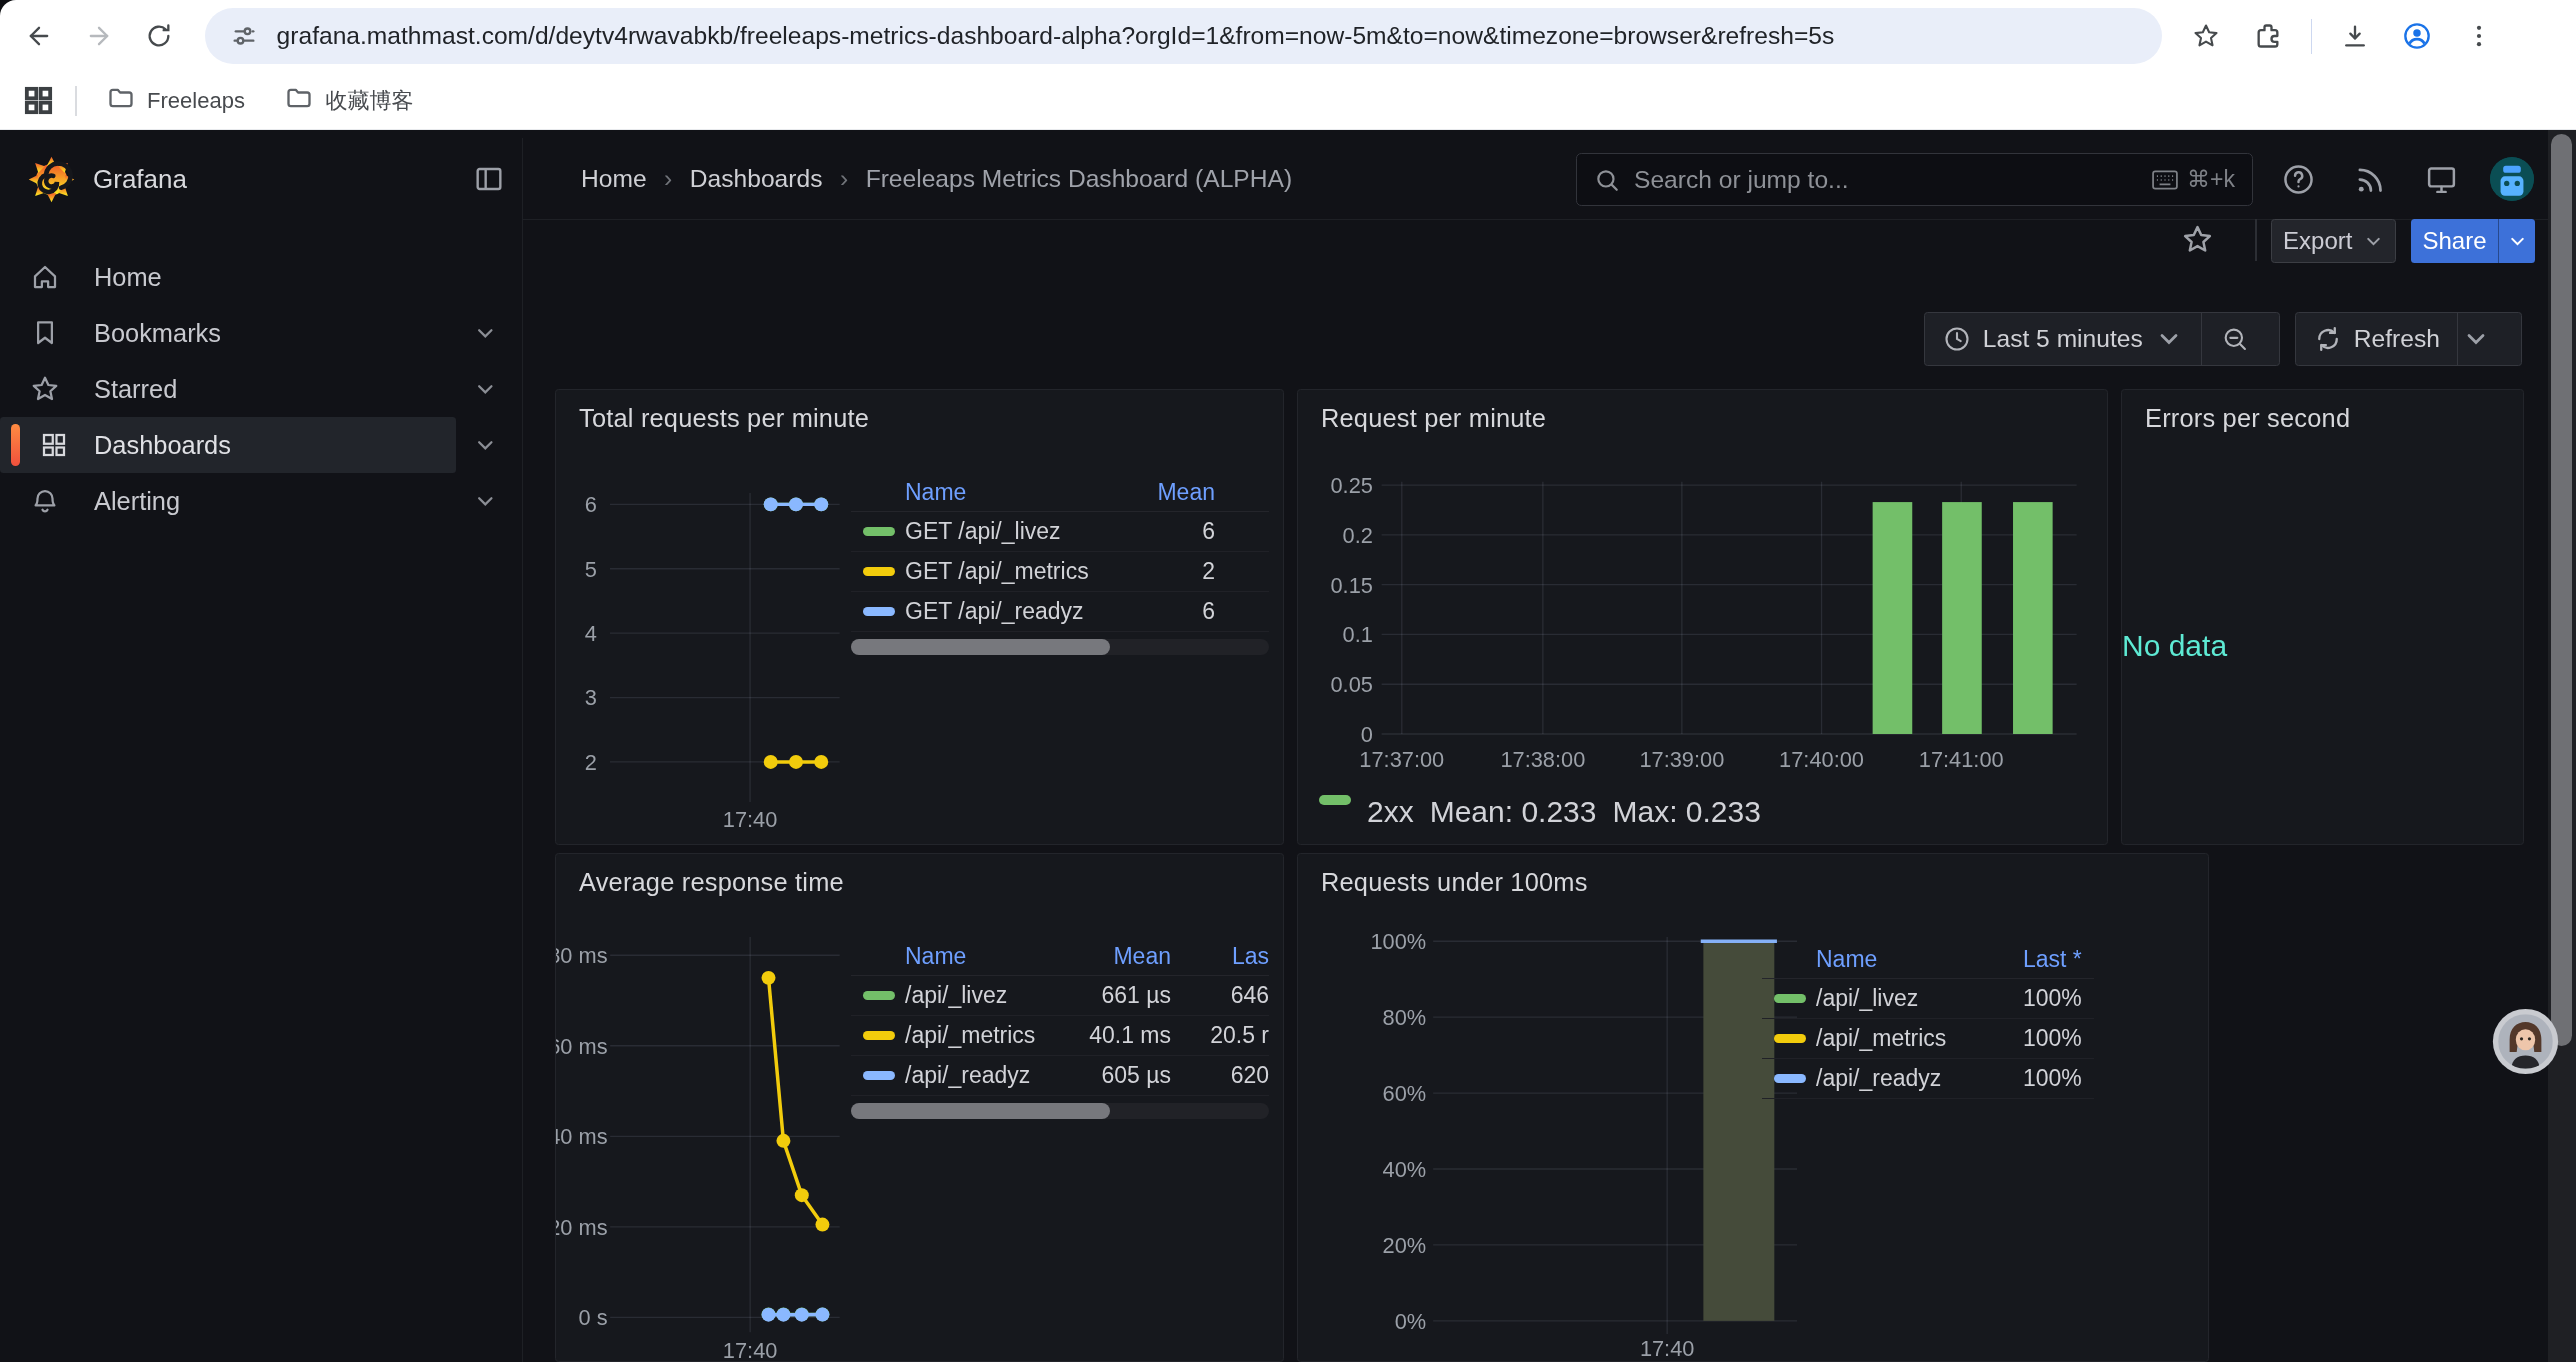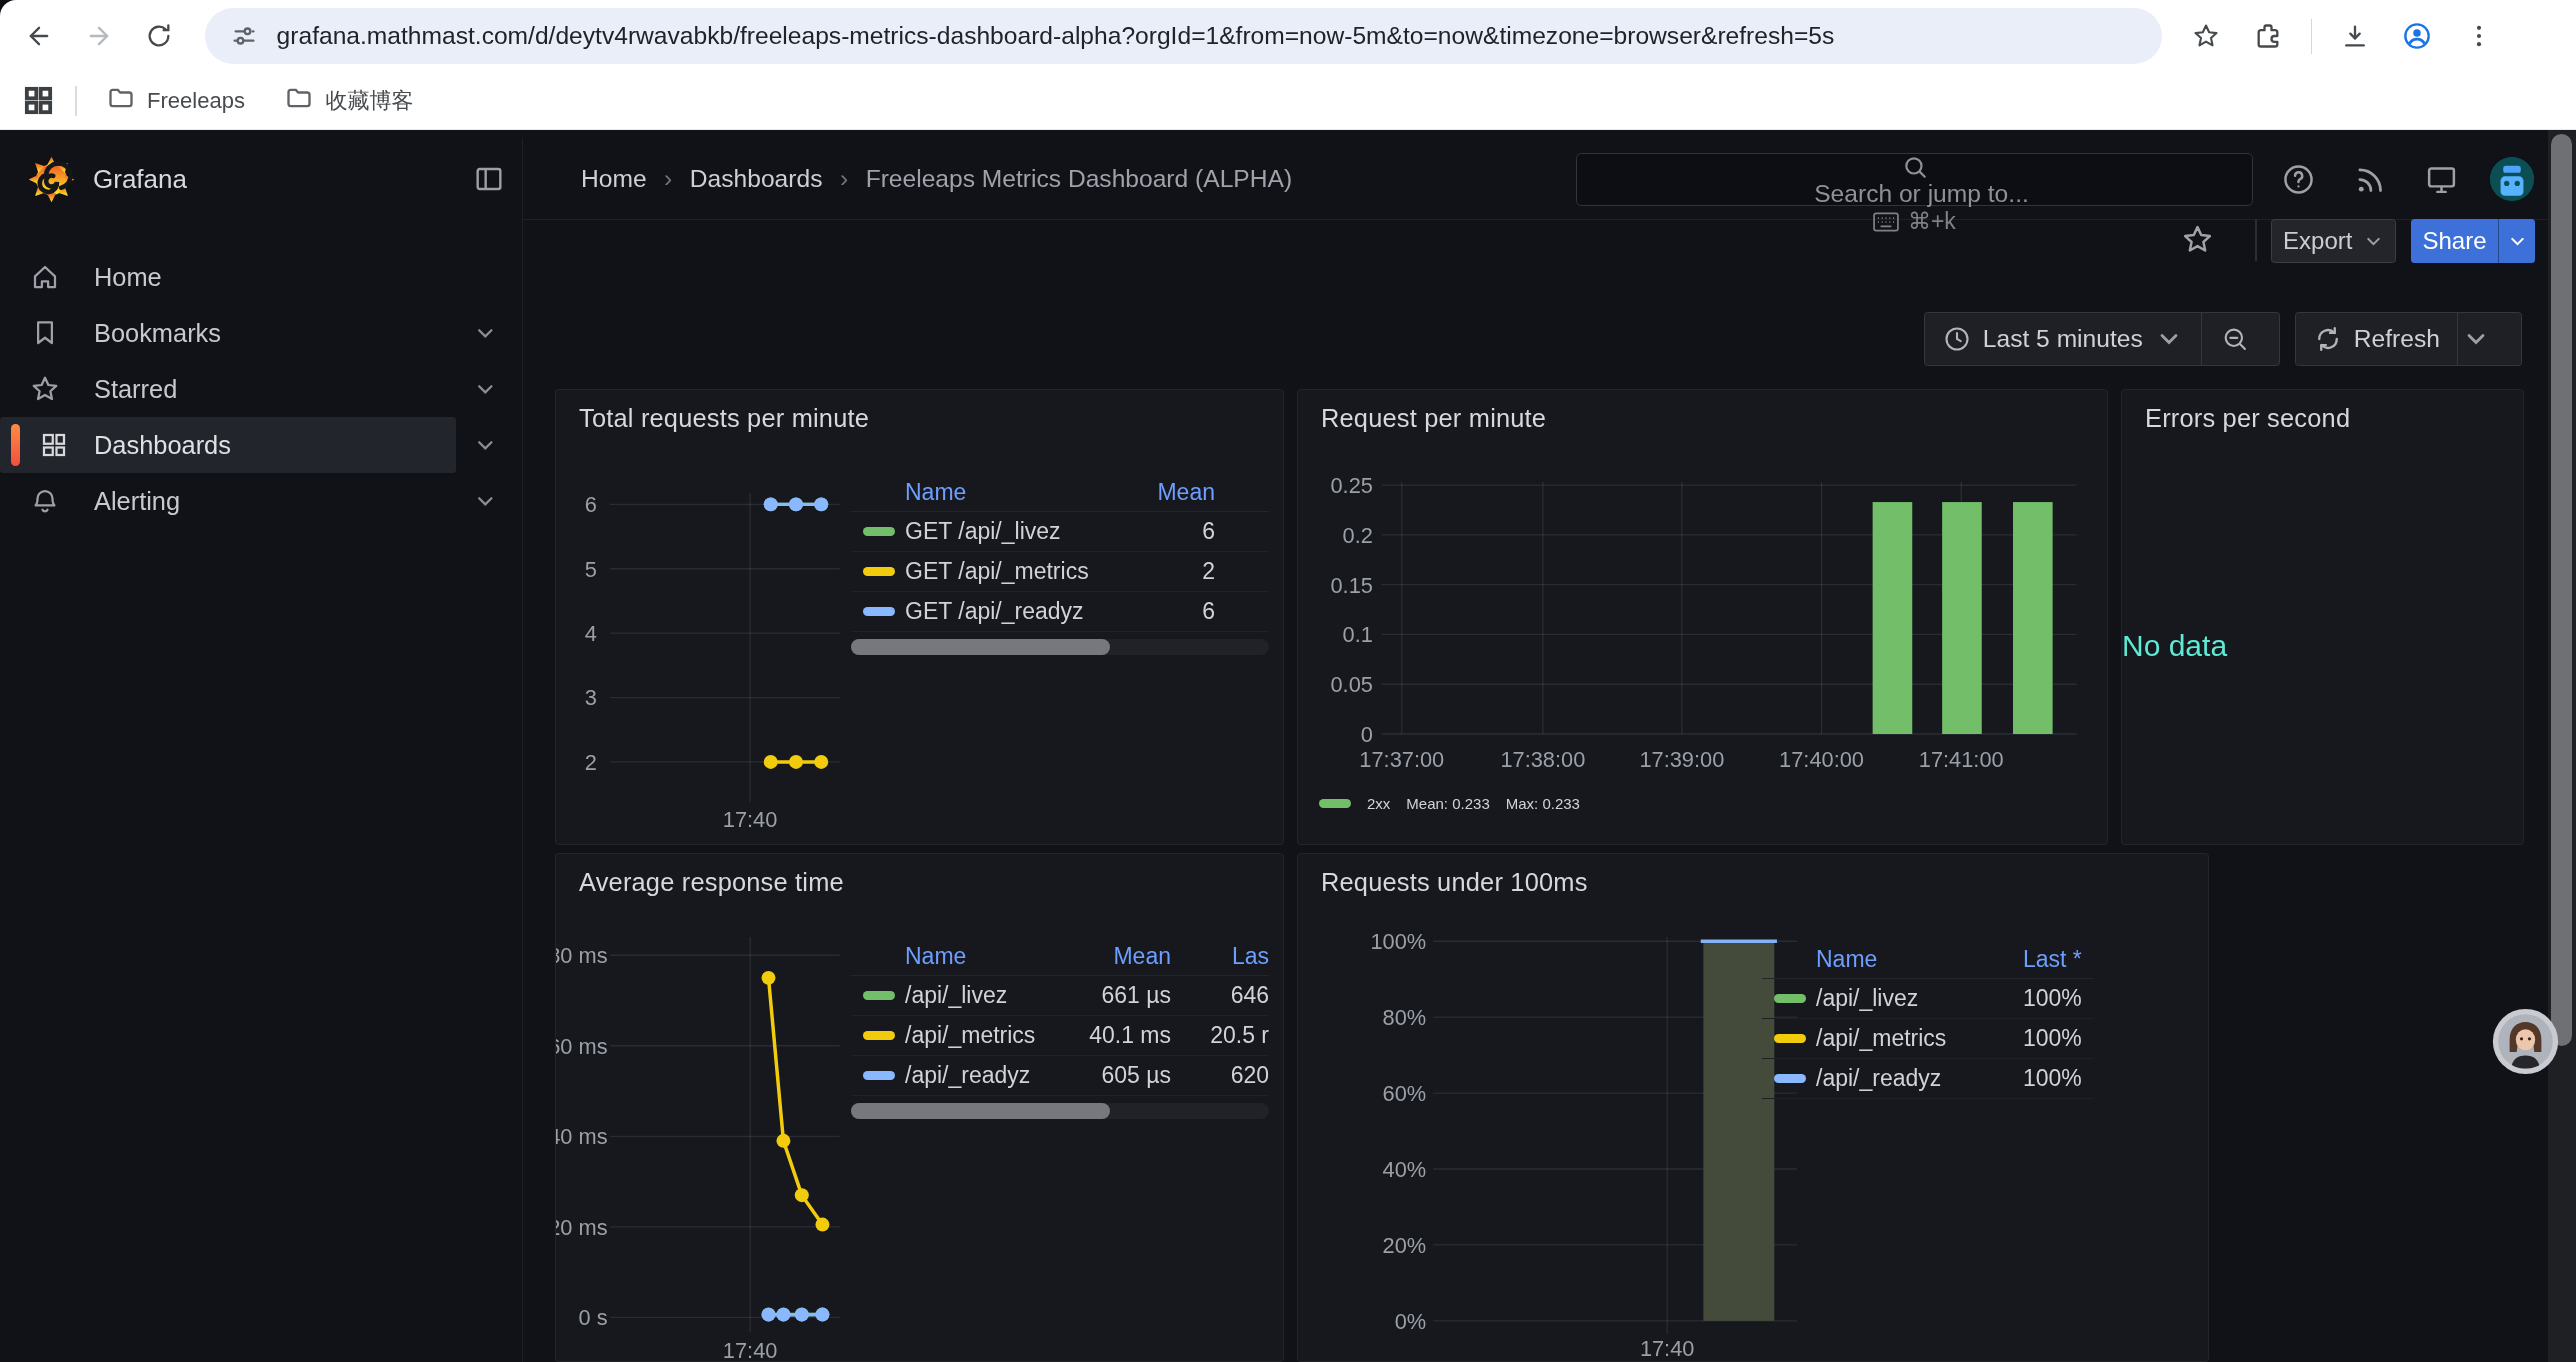--- a/index.html
+++ b/index.html
@@ -32,21 +32,21 @@
   .gf { position:absolute; left:0; top:130px; width:2576px; height:1233px; background:#111217; overflow:hidden; }
   .gf-header { position:absolute; left:0; top:8px; width:2576px; height:82px; background:#111217; border-bottom:0.9px solid #1e2025; }
   .brand { position:absolute; left:0; top:0; width:523px; height:82px; border-right:0.9px solid #1e2025; display:flex; align-items:center; }
   .gf-logo { margin-left:26px; width:51px; height:51px; }
   .brand-name { margin-left:16px; font-size:26px; font-weight:500; color:#d8d9dd; }
   .panel-toggle { position:absolute; left:473px; top:25.4px; width:32px; height:32px; color:#9da0a8; }
   .crumbs { position:absolute; left:581px; top:0; height:82px; display:flex; align-items:center; gap:17.5px; }
   .crumb { font-size:24.6px; color:#cfd0d5; white-space:nowrap; }
   .crumb.last { color:#9fa2aa; }
   .crumb-sep { font-size:24.6px; color:#707379; }
-  .gf-search { position:absolute; left:1576px; top:15px; width:677px; height:53px; background:#0d0e13; border:0.9px solid #32343b; border-radius:5.3px; display:flex; align-items:center; padding:0 17px;flex-direction:column; }
+  .gf-search { position:absolute; left:1576px; top:15px; width:677px; height:53px; background:#0d0e13; border:0.9px solid #32343b; border-radius:5.3px; display:flex; align-items:center; padding:0 17px; }
   .gf-search svg { width:26px; height:26px; flex:none; }
   .gf-search .ph { margin-left:14px; font-size:24.6px; color:#8e9197; flex:1; }
   .kbd-hint { display:flex; align-items:center; gap:8.8px; color:#7e8187; font-size:23px; }
   .hd-ic { position:absolute; top:24.6px; width:33px; height:33px; color:#9da0a8; }
   .gf-avatar { position:absolute; left:2490px; top:19px; width:44px; height:44px; border-radius:50%; background:#0b4e54; overflow:hidden; }
 
   
   .sidebar { position:absolute; left:0; top:83px; width:523px; height:1149px; border-right:0.9px solid #1e2025; background:#111217; }
   .side-item { position:relative; height:56px; margin:0 0 0 0; display:flex; align-items:center; }
   .side-item .ic { position:absolute; left:30px; width:30px; height:30px; color:#9da0a8; }
@@ -96,21 +96,21 @@
   #lgd-p5 { left:464px; top:86px; width:332px; }
   .lgd-head { display:flex; align-items:center; height:39px; border-bottom:0.9px solid #24252b; color:#6e9fff; font-weight:500; }
   .lgd-row { display:flex; align-items:center; height:40px; border-bottom:0.9px solid #202127; color:#d2d3d8; }
   .pillc { width:54px; flex:none; display:flex; align-items:center; }
   .pill { width:32px; height:9.6px; border-radius:5.3px; margin-left:12.3px; }
   .ncell { flex:1; overflow:hidden; white-space:nowrap; }
   .vcell { text-align:right; flex:none; white-space:nowrap; }
   .lgd-sb { margin-top:7px; height:16px; background:#212227; border-radius:8px; }
   .lgd-sb .thumb { width:62%; height:16px; background:#77787d; border-radius:8px; }
 
-  .p2-lgd { position:absolute; left:21px; top:405px; display:flex; align-items:center; gap:16px; font-size:15px; color:#d2d3d8; }
+  .p2-lgd { position:absolute; left:21px; top:405px; display:flex; align-items:flex-start; gap:16px; font-size:30px; color:#d2d3d8; }
   .p2-lgd .pill { margin-left:0; }
 
   
   .pg-sb-track { position:absolute; left:2548px; top:0px; width:28px; height:1233px; background:#1f2024; }
   .pg-sb-thumb { position:absolute; left:2551px; top:3.5px; width:21px; height:912px; background:#6f7074; border-radius:10.5px; }
   .float-avatar { position:absolute; left:2492px; top:878px; width:67px; height:67px; }
 </style>
 </head>
 <body>
 

